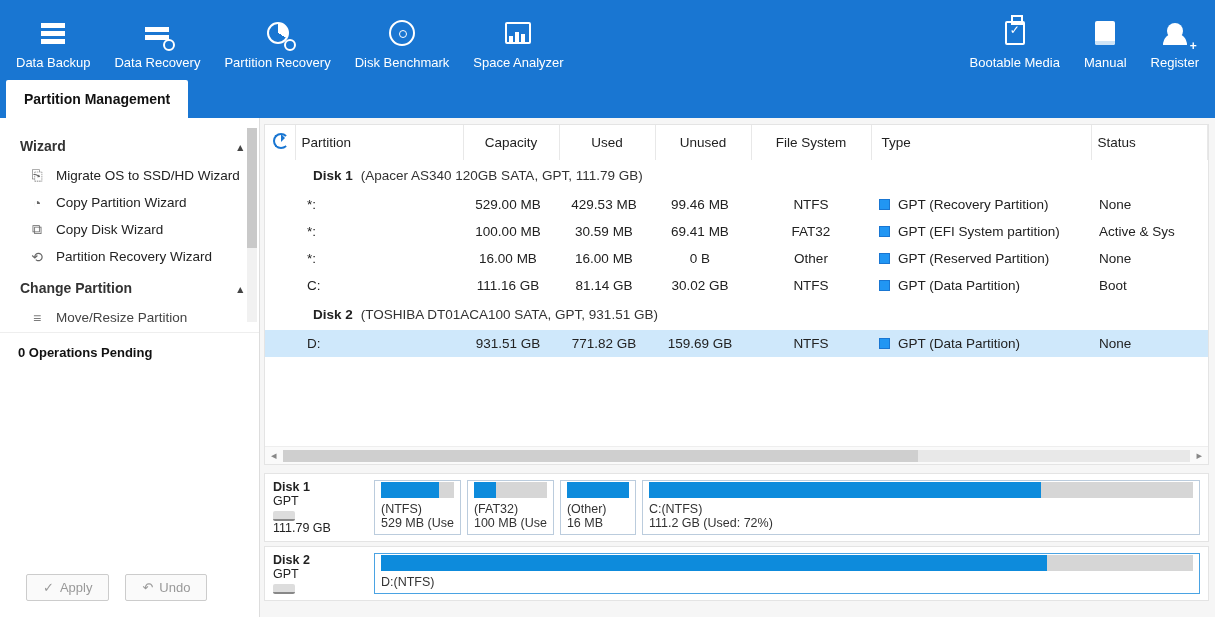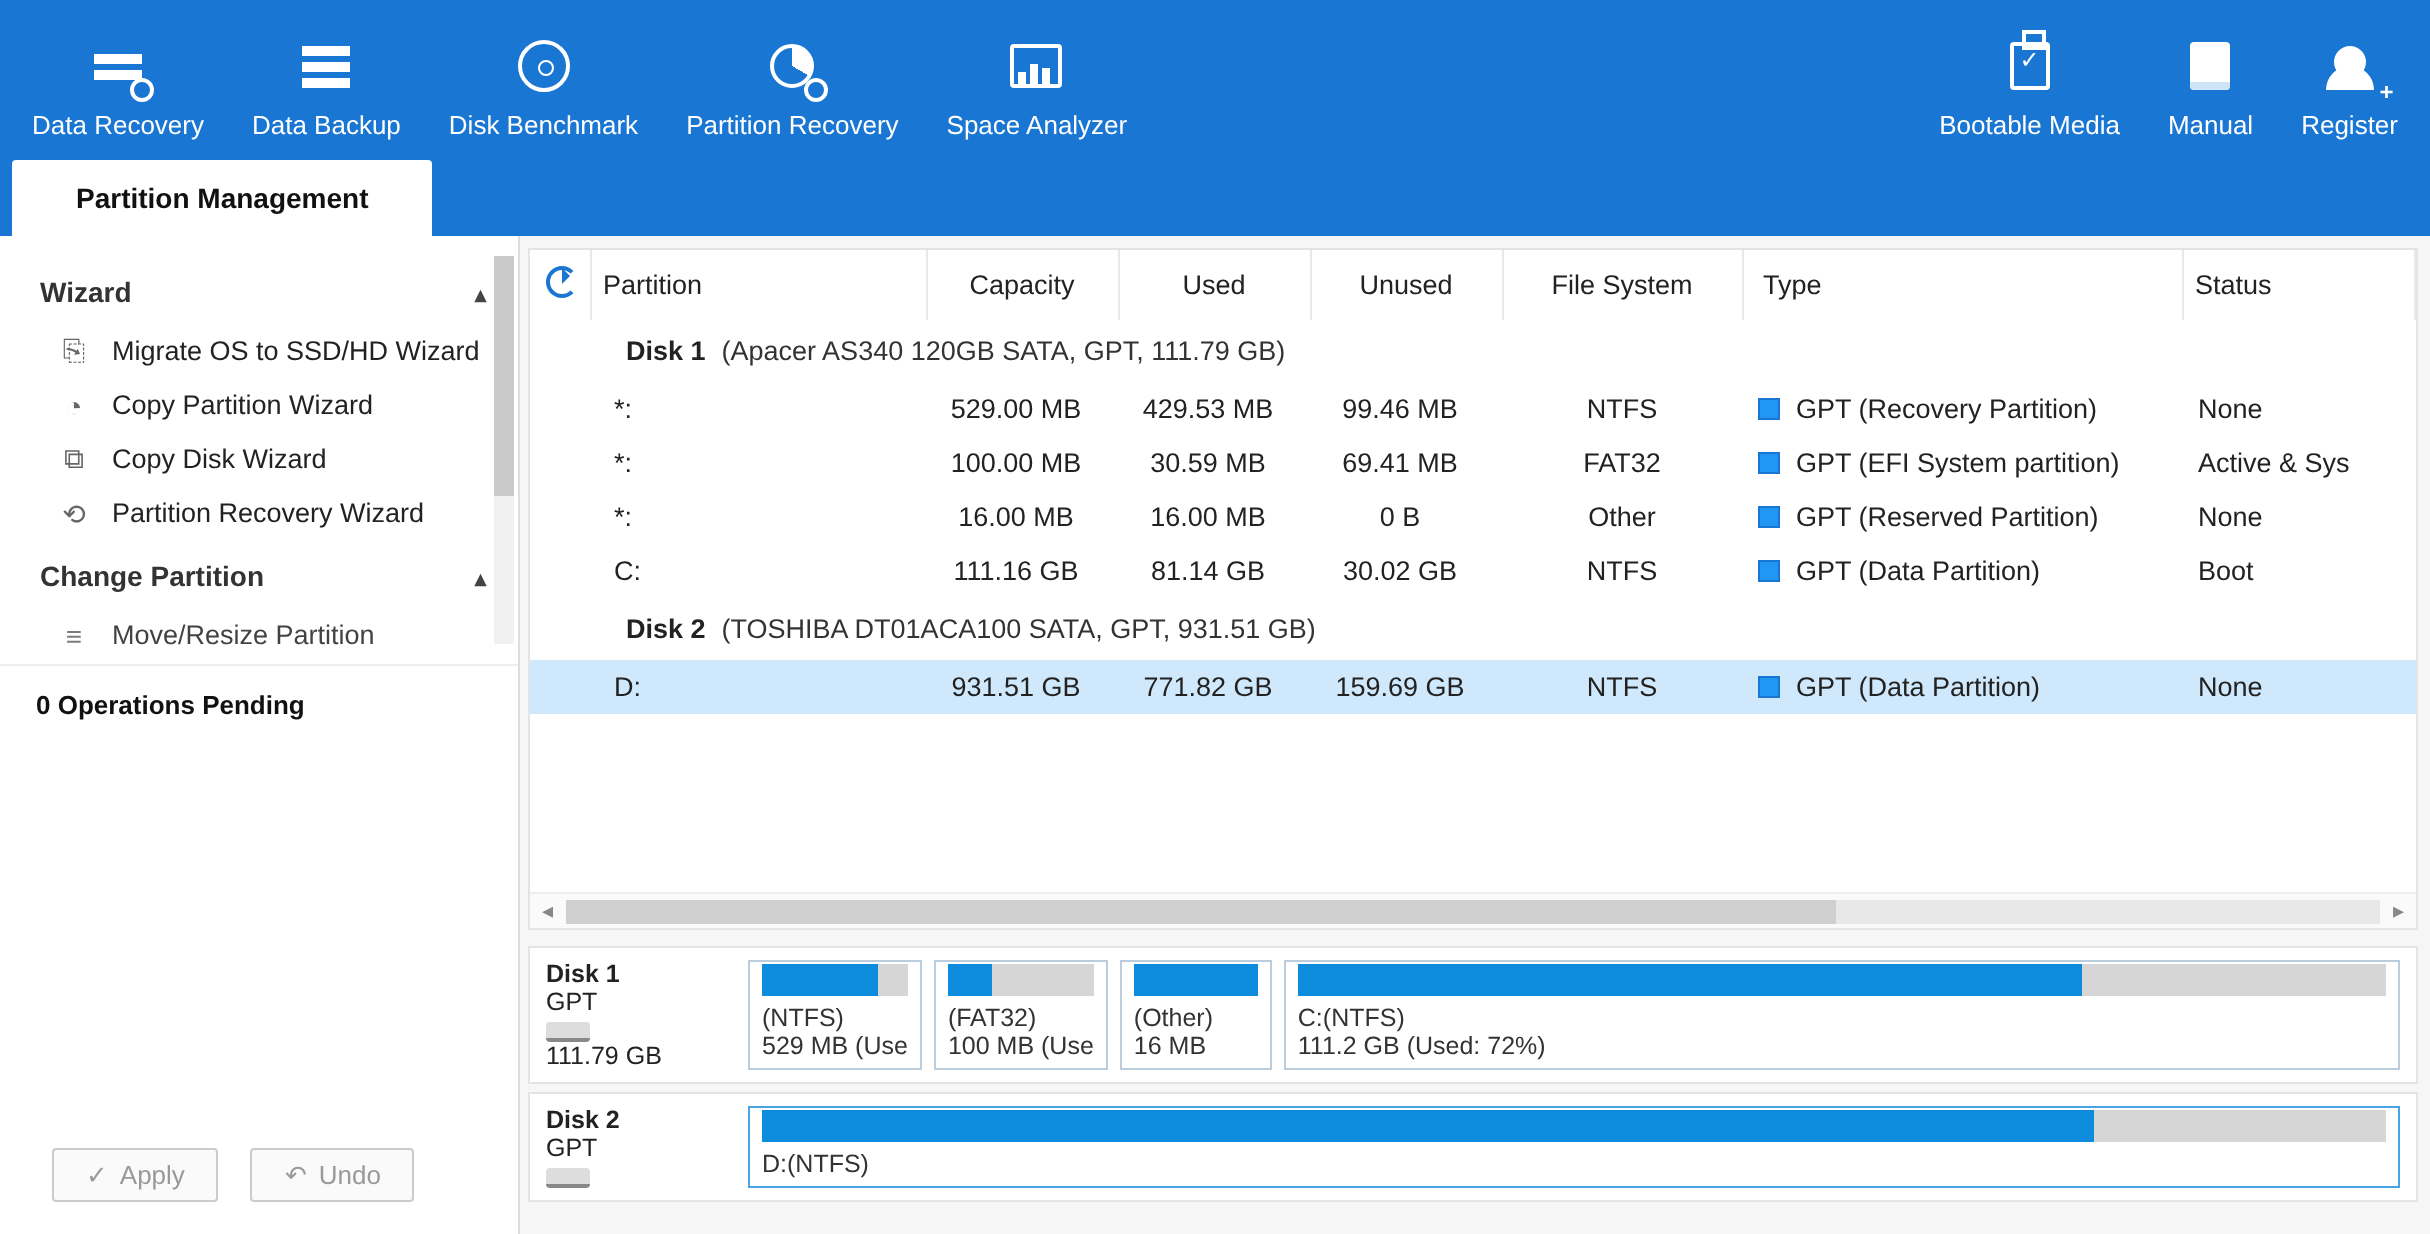--- a/index.html
+++ b/index.html
@@ -109,21 +109,21 @@
   .tab-row {
     background: #1976d2;
     height: 38px;
   }
   .tab {
     background: #fff;
     color: #111;
     display: inline-flex;
     align-items: center;
     height: 38px;
-    padding: 0 32px;
+    padding: 0 18px;
     font-weight: 600;
     font-size: 14px;
     margin-left: 6px;
     border-radius: 2px 2px 0 0;
   }
 
   
   .main {
     flex: 1;
     display: flex;
@@ -285,47 +285,47 @@
 </head>
 <body>
 
 <div class="topbar">
   <div class="topbar-group">
     <div class="top-item">
       <div class="ico">
           <div class="bars">
             <span></span>
             <span></span>
+            <span></span>
           </div>
-          <span class="mini-circle"></span>
-        </div>
-      <div class="lbl">Data Recovery</div>
+        </div>
+      <div class="lbl">Data Backup</div>
     </div>
     <div class="top-item">
       <div class="ico">
           <div class="bars">
             <span></span>
             <span></span>
-            <span></span>
           </div>
-        </div>
-      <div class="lbl">Data Backup</div>
-    </div>
-    <div class="top-item">
-      <div class="ico">
-          <div class="disk-ico"></div>
-        </div>
-      <div class="lbl">Disk Benchmark</div>
+          <span class="mini-circle"></span>
+        </div>
+      <div class="lbl">Data Recovery</div>
     </div>
     <div class="top-item">
       <div class="ico">
           <div class="pie"></div>
           <span class="mini-circle"></span>
         </div>
       <div class="lbl">Partition Recovery</div>
+    </div>
+    <div class="top-item">
+      <div class="ico">
+          <div class="disk-ico"></div>
+        </div>
+      <div class="lbl">Disk Benchmark</div>
     </div>
     <div class="top-item">
       <div class="ico">
           <div class="chart-ico">
             <span style="height:6px"></span>
             <span style="height:10px"></span>
             <span style="height:8px"></span>
           </div>
         </div>
       <div class="lbl">Space Analyzer</div>

